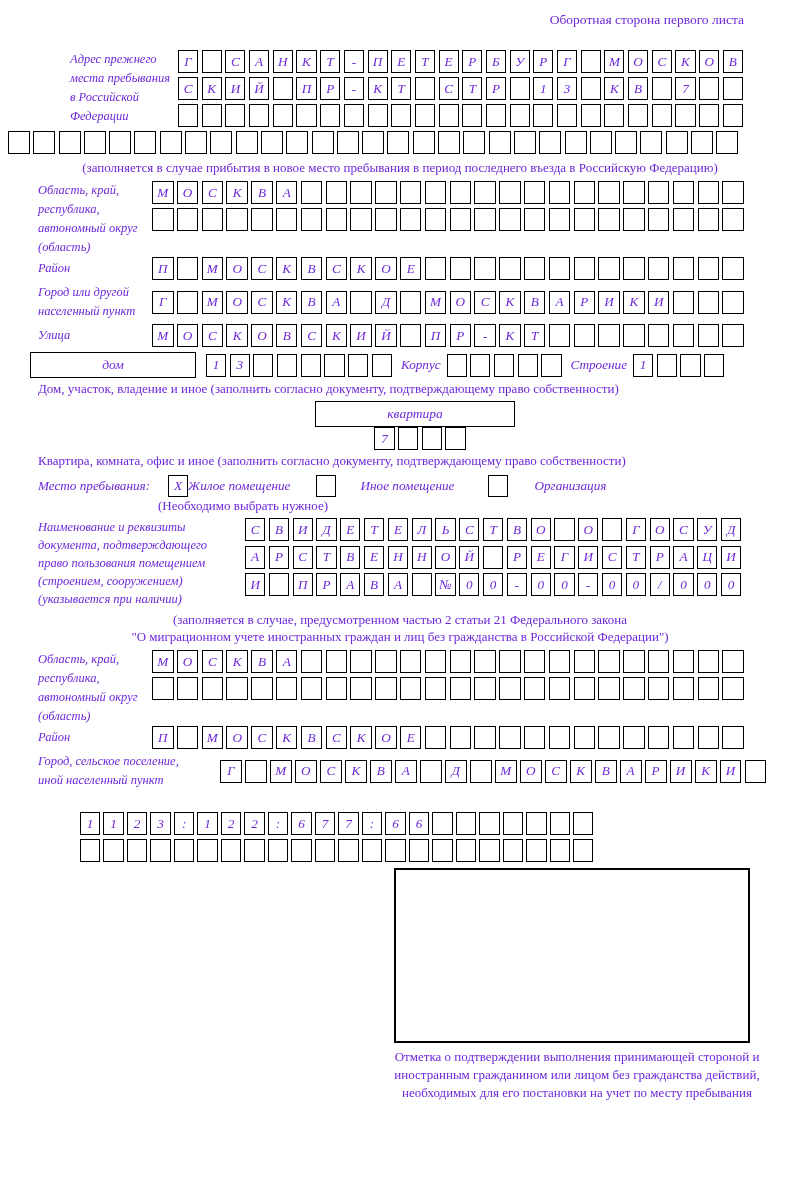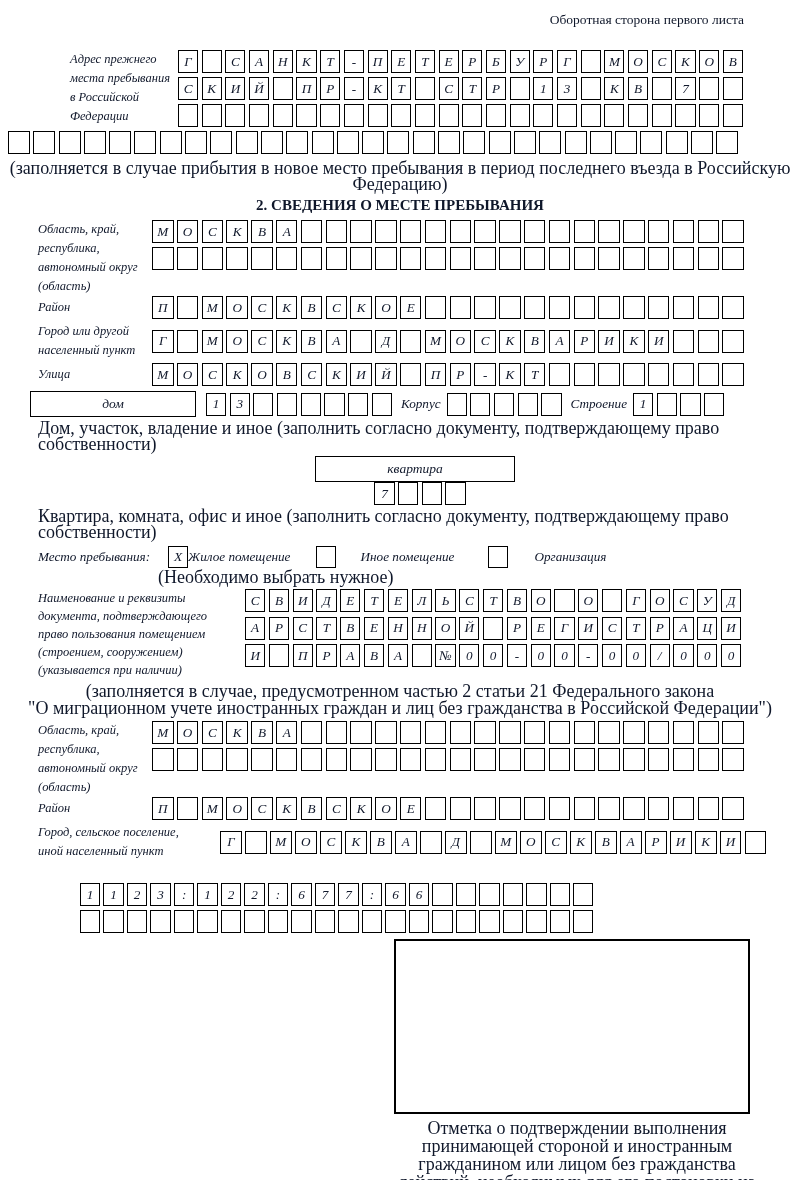--- a/index.html
+++ b/index.html
@@ -1,26 +1,26 @@
 <!DOCTYPE html>
 <html><head>
 <meta charset="utf-8">
 <style>
   html,body{margin:0;padding:0;background:#fff;}
-  .page{width:800px;height:1180px;background:#fff;color:#0f172a;overflow:hidden;position:relative;
+  .page{width:800px;height:1180px;background:#fff;color:#6d28d9;overflow:hidden;position:relative;
         font-family:"Liberation Serif",serif;}
   .corner{text-align:right;padding:12px 56px 0 0;font-size:13.5px;}
   .frow{display:flex;align-items:flex-start;font-style:italic;}
   .frow.vcenter{align-items:center;}
   .flabel{font-size:12.5px;line-height:19px;flex:none;}
   .gridcol{display:flex;flex-direction:column;gap:4px;}
   .cells{--cw:20.1px;--gap:3.6px;display:flex;gap:var(--gap);flex:none;}
   .cell{width:var(--cw);height:23px;border:1.6px solid #000;box-sizing:border-box;flex:none;
         display:flex;align-items:center;justify-content:center;font-size:13.2px;line-height:1;}
-  .caption{font-size:18px;line-height:16px;}
+  .caption{font-size:13px;line-height:16px;}
   .center{text-align:center;}
   .title{font-size:15px;line-height:19px;font-weight:bold;text-align:center;}
   .labelbox{height:26px;border:1.7px solid #000;box-sizing:border-box;display:flex;
             align-items:center;justify-content:center;font-size:13.5px;flex:none;}
   .inline-label{font-size:13.2px;line-height:16px;flex:none;}
   .chk{width:20px;height:22px;border:1.6px solid #000;box-sizing:border-box;flex:none;
        display:flex;align-items:center;justify-content:center;font-size:13.5px;}
   .bigbox{width:356px;height:175px;border:2px solid #000;box-sizing:border-box;background:#fff;}
 </style>
 </head>
@@ -140,21 +140,20 @@
       <div class="cell"></div>
       <div class="cell"></div>
       <div class="cell"></div>
       <div class="cell"></div>
       <div class="cell"></div>
       <div class="cell"></div>
     </div>
 
   <div class="caption center" style="margin-top:6px;">(заполняется в случае прибытия в новое место пребывания в период последнего въезда в Российскую Федерацию)</div>
 
-  <div class="title" style="margin-top:4px;">2. СВЕДЕНИЯ О МЕСТЕ ПРЕБЫВАНИЯ</div>
 
   <div class="frow" style="margin-left:38px;margin-top:5px;">
     <div class="flabel" style="width:114px;">Область, край, республика, автономный округ (область)</div>
     <div class="gridcol">
       <div class="cells" style="--cw:21.5px;--gap:3.3px;">
           <div class="cell">М</div>
           <div class="cell">О</div>
           <div class="cell">С</div>
           <div class="cell">К</div>
           <div class="cell">В</div>

